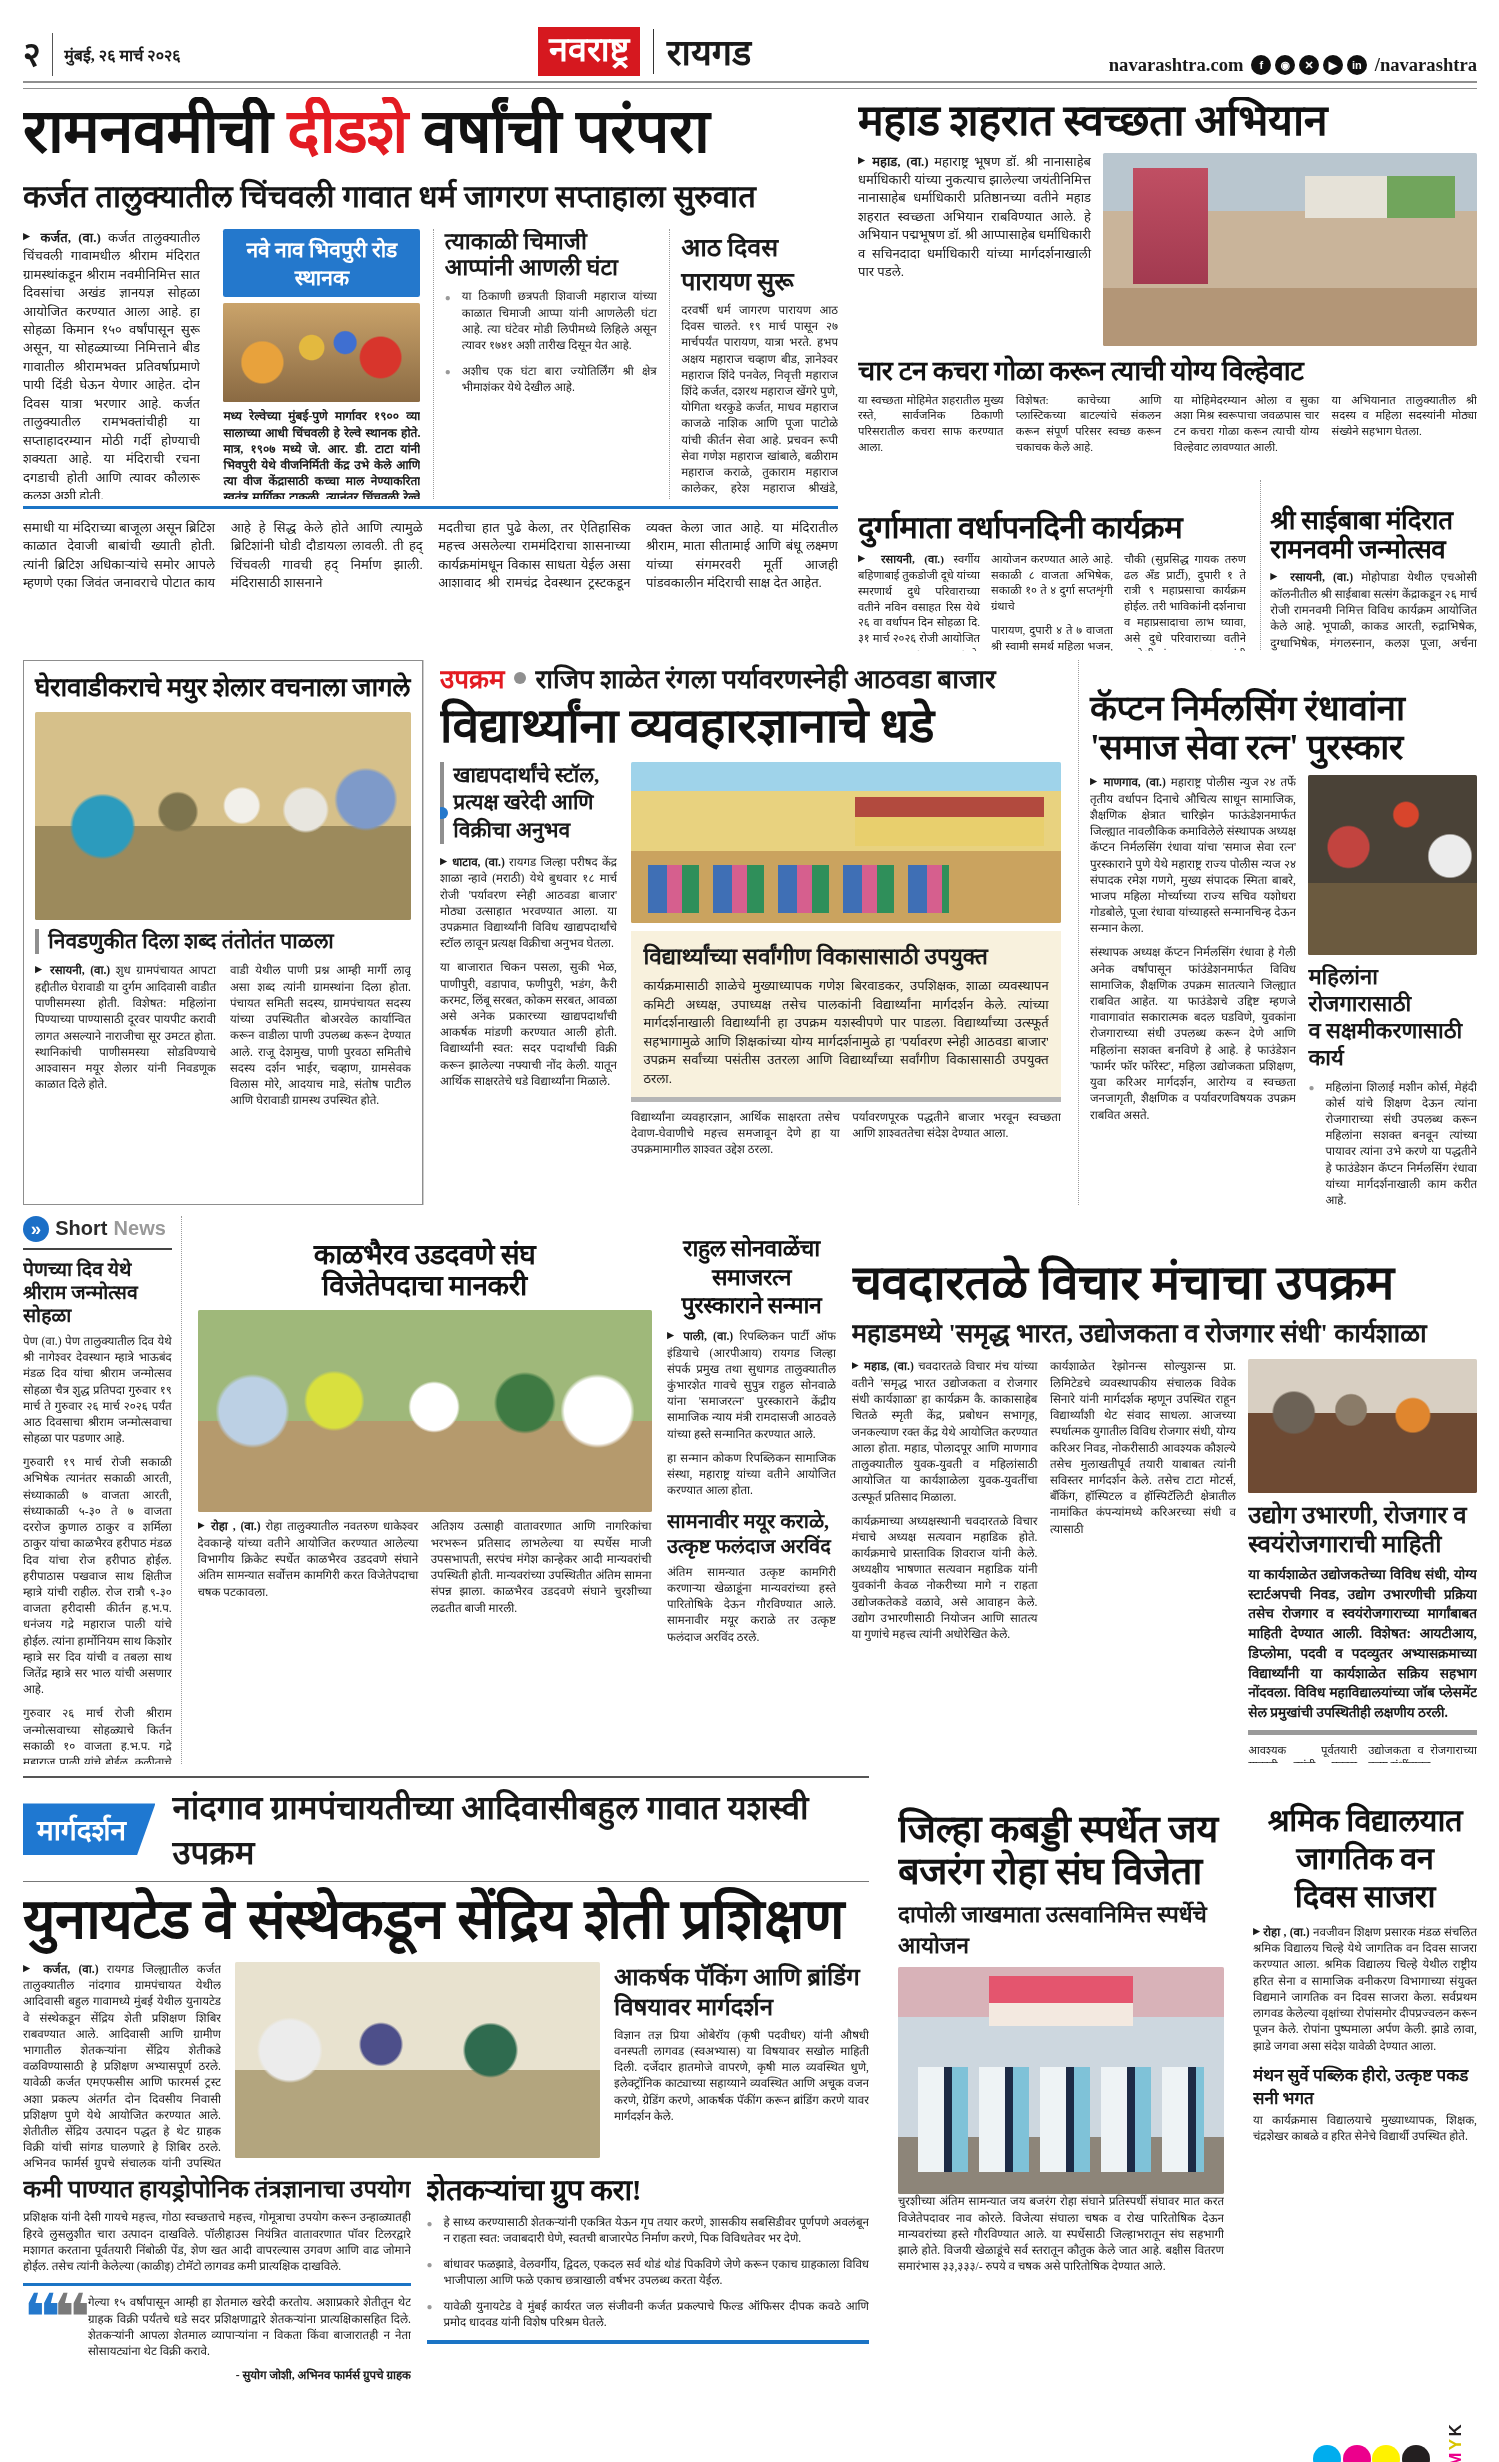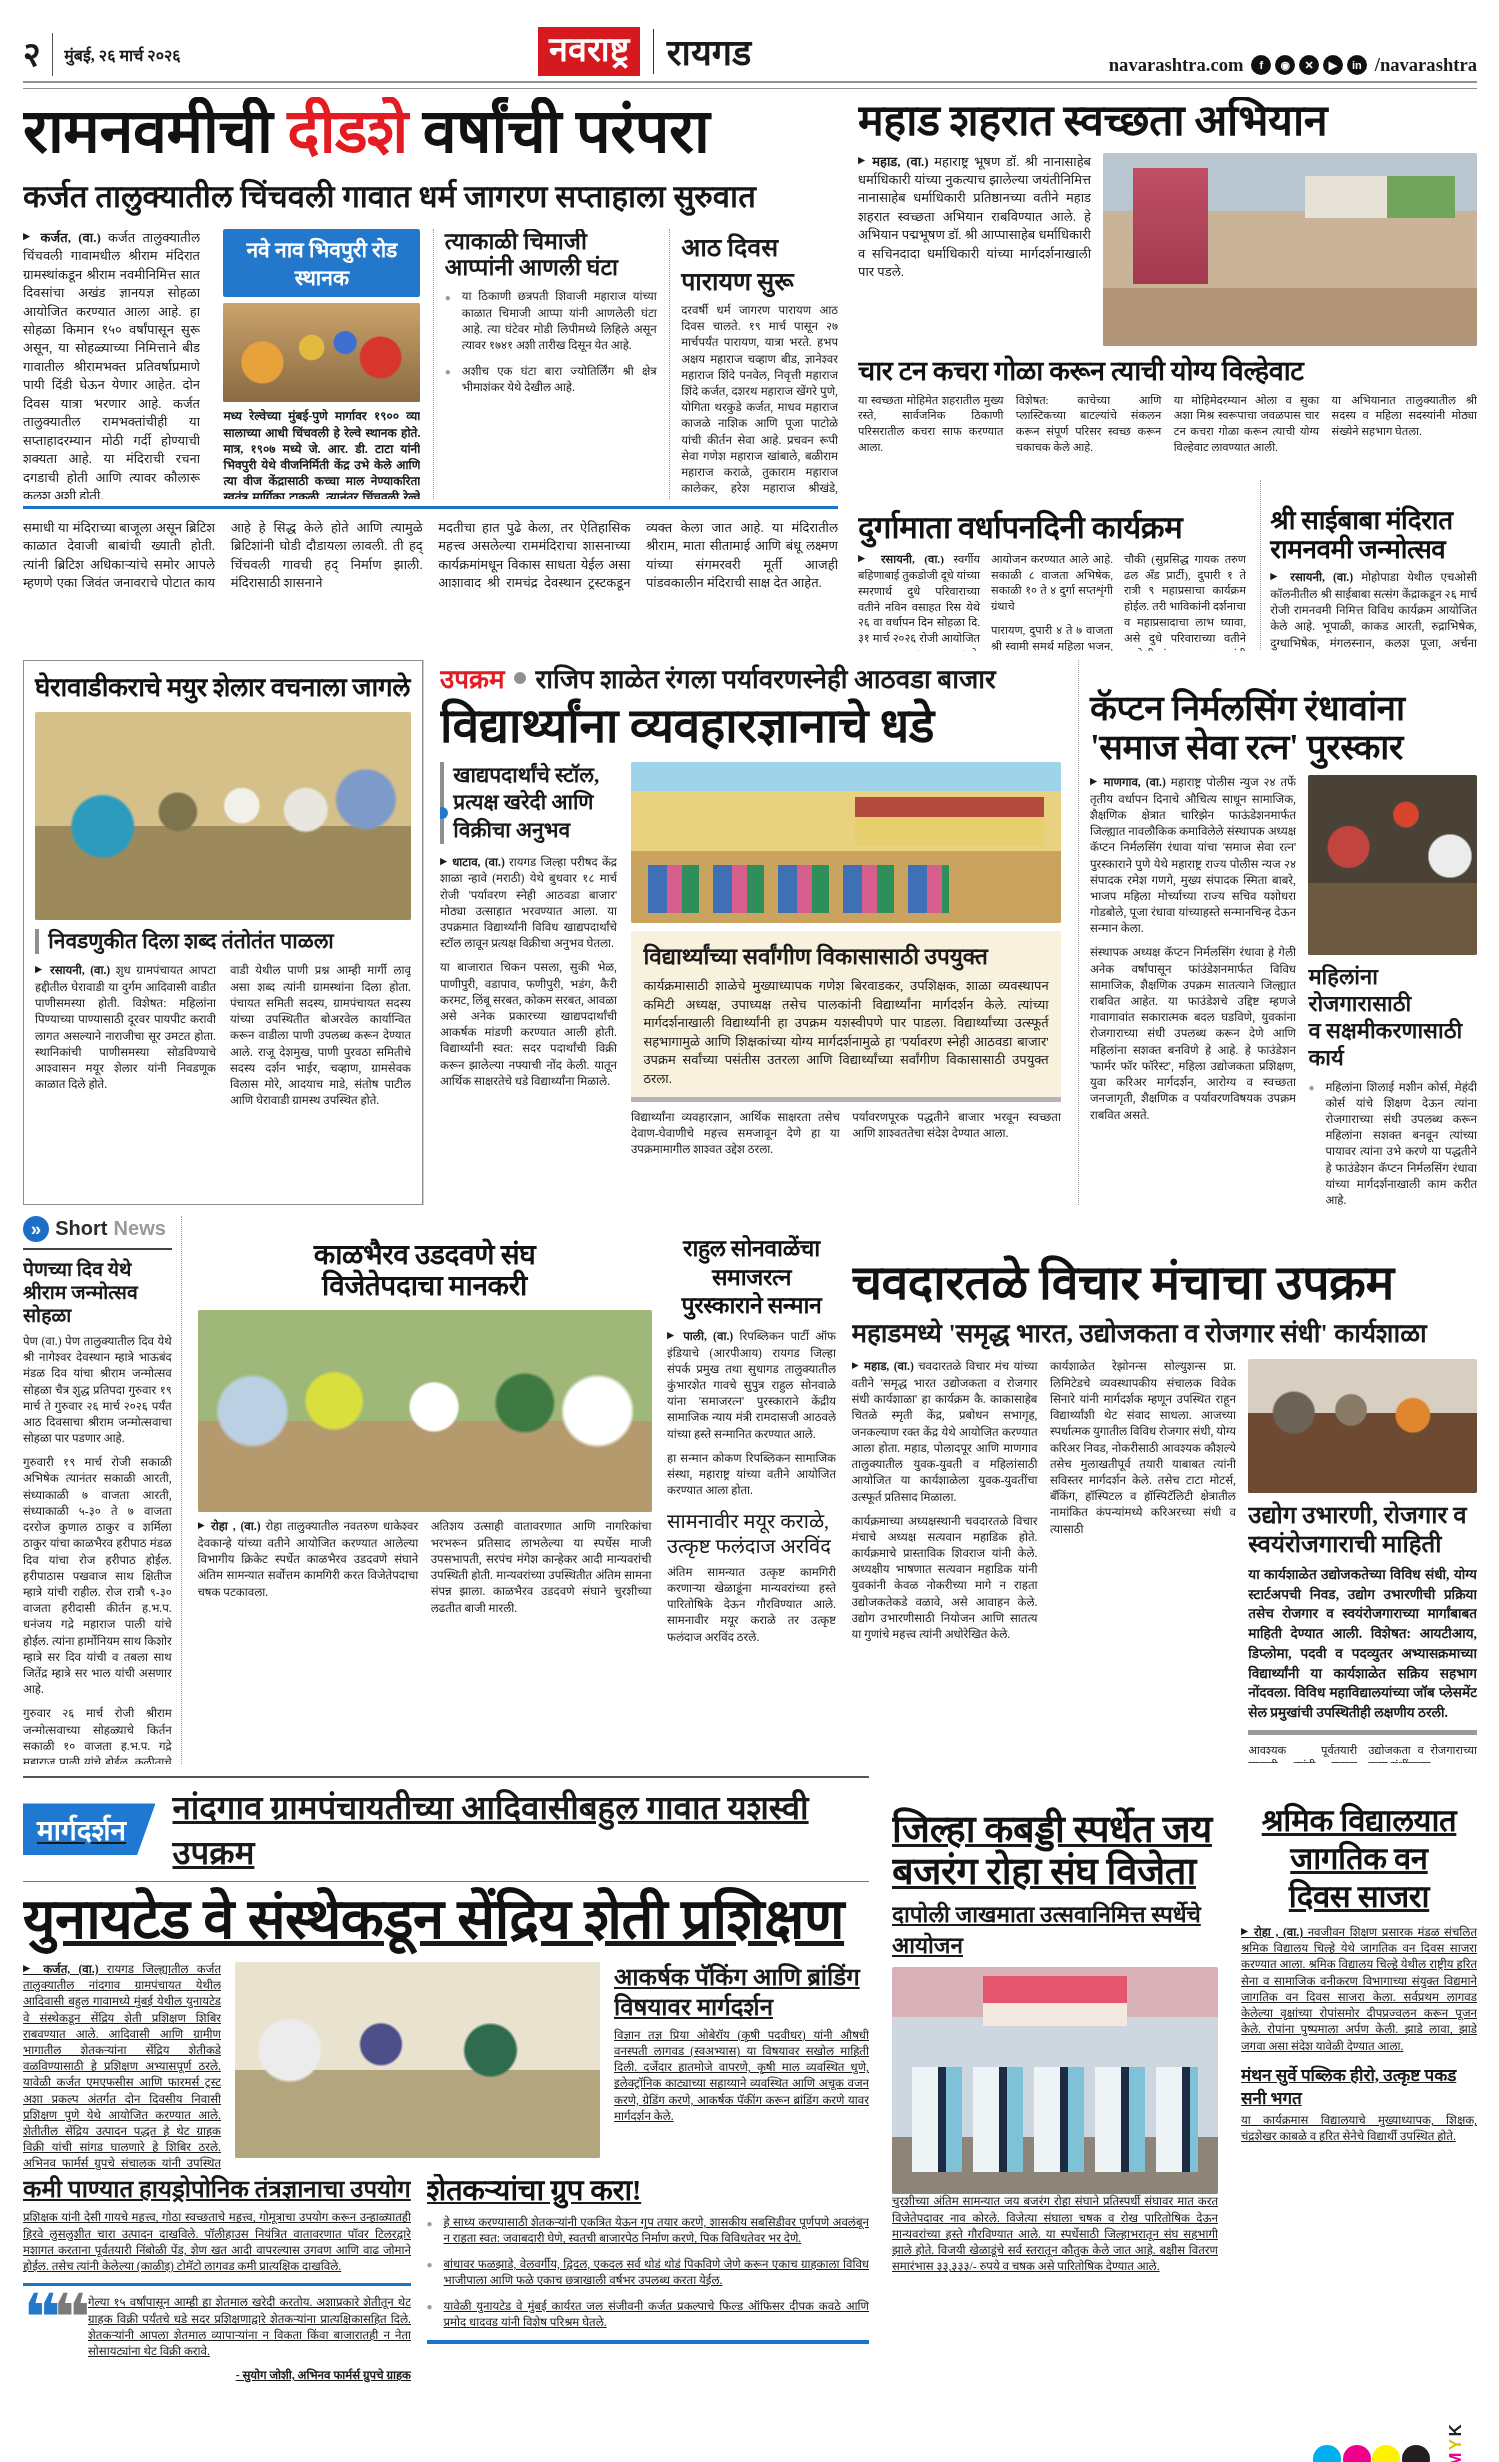--- a/index.html
+++ b/index.html
@@ -137,36 +137,36 @@
   .ph-cricket{height:202px;background:
      radial-gradient(circle at 12% 50%, #bcd0e4 0 8%, transparent 9%),
      radial-gradient(circle at 30% 45%, #d9e03e 0 8%, transparent 9%),
      radial-gradient(circle at 52% 48%, #ffffff 0 9%, transparent 10%),
      radial-gradient(circle at 72% 46%, #3f7a43 0 8%, transparent 9%),
      radial-gradient(circle at 88% 50%, #ffffff 0 8%, transparent 9%),
      linear-gradient(180deg,#9fb87a 0 55%,#b59a6d 55%);}
   .i-body2{column-count:2;column-gap:12.4px;height:256px;overflow:hidden;font-size:11.6px;line-height:1.4;text-align:justify;margin-top:7.8px;}
 
   .j-h1{font-size:23px;text-align:center;line-height:1.25;margin-bottom:7.8px;}
-  .j-sub{font-weight:400;font-size:20px;line-height:1.25;margin:9.3px 0 6.2px;}
+  .j-sub{font-weight:700;font-size:20px;line-height:1.25;margin:9.3px 0 6.2px;}
 
   .k-h1{font-size:48px;margin-bottom:4.7px;}
   .k-deck{font-size:26px;font-weight:800;margin-bottom:9.3px;}
   .k-grid{display:grid;grid-template-columns:186px 186px 1fr;gap:12.4px;height:404px;overflow:hidden;}
   .ph-hall{height:134px;background:
      radial-gradient(circle at 20% 40%, #6c6256 0 10%, transparent 11%),
      radial-gradient(circle at 45% 38%, #8a7b68 0 10%, transparent 11%),
      radial-gradient(circle at 72% 42%, #e0862e 0 9%, transparent 10%),
      linear-gradient(180deg,#d8cfc2 0 40%,#6e4a33 40%);}
   .k-sub-h{font-weight:800;font-size:24px;line-height:1.2;margin:7.8px 0 6.2px;}
   .k-intro{font-weight:700;font-size:13.6px;line-height:1.45;text-align:justify;}
   .k-tail{column-count:2;column-gap:11px;height:92px;overflow:hidden;font-size:11.3px;line-height:1.35;text-align:justify;margin-top:6.2px;}
 
   
-  .row4{display:grid;grid-template-columns:846px 326px 1fr;gap:23px;height:638px;overflow:hidden;margin-top:12.4px;text-decoration:underline;}
+  .row4{display:grid;grid-template-columns:846px 326px 1fr;gap:29px;height:638px;overflow:hidden;margin-top:12.4px;}
   .l-kickrow{display:flex;align-items:center;gap:17px;border-top:2.3px solid #555;border-bottom:1.6px solid #777;
              padding:6.2px 0;margin-bottom:6.2px;}
   .badge{background:#1f78d1;color:#fff;font-weight:800;font-size:28px;padding:6.2px 29.5px 7.8px 14px;
          clip-path:polygon(0 0,100% 0,86% 100%,0 100%);}
   .l-kick{font-weight:800;font-size:33px;}
   .l-h1{font-size:56px;margin:4.7px 0 11px;}
   .l-grid{display:grid;grid-template-columns:198px 365px 1fr;gap:14px;height:208px;overflow:hidden;}
   .ph-poly{height:155px;background:
      radial-gradient(circle at 15% 45%, #ececec 0 9%, transparent 10%),
      radial-gradient(circle at 40% 42%, #4d4f8a 0 8%, transparent 9%),

